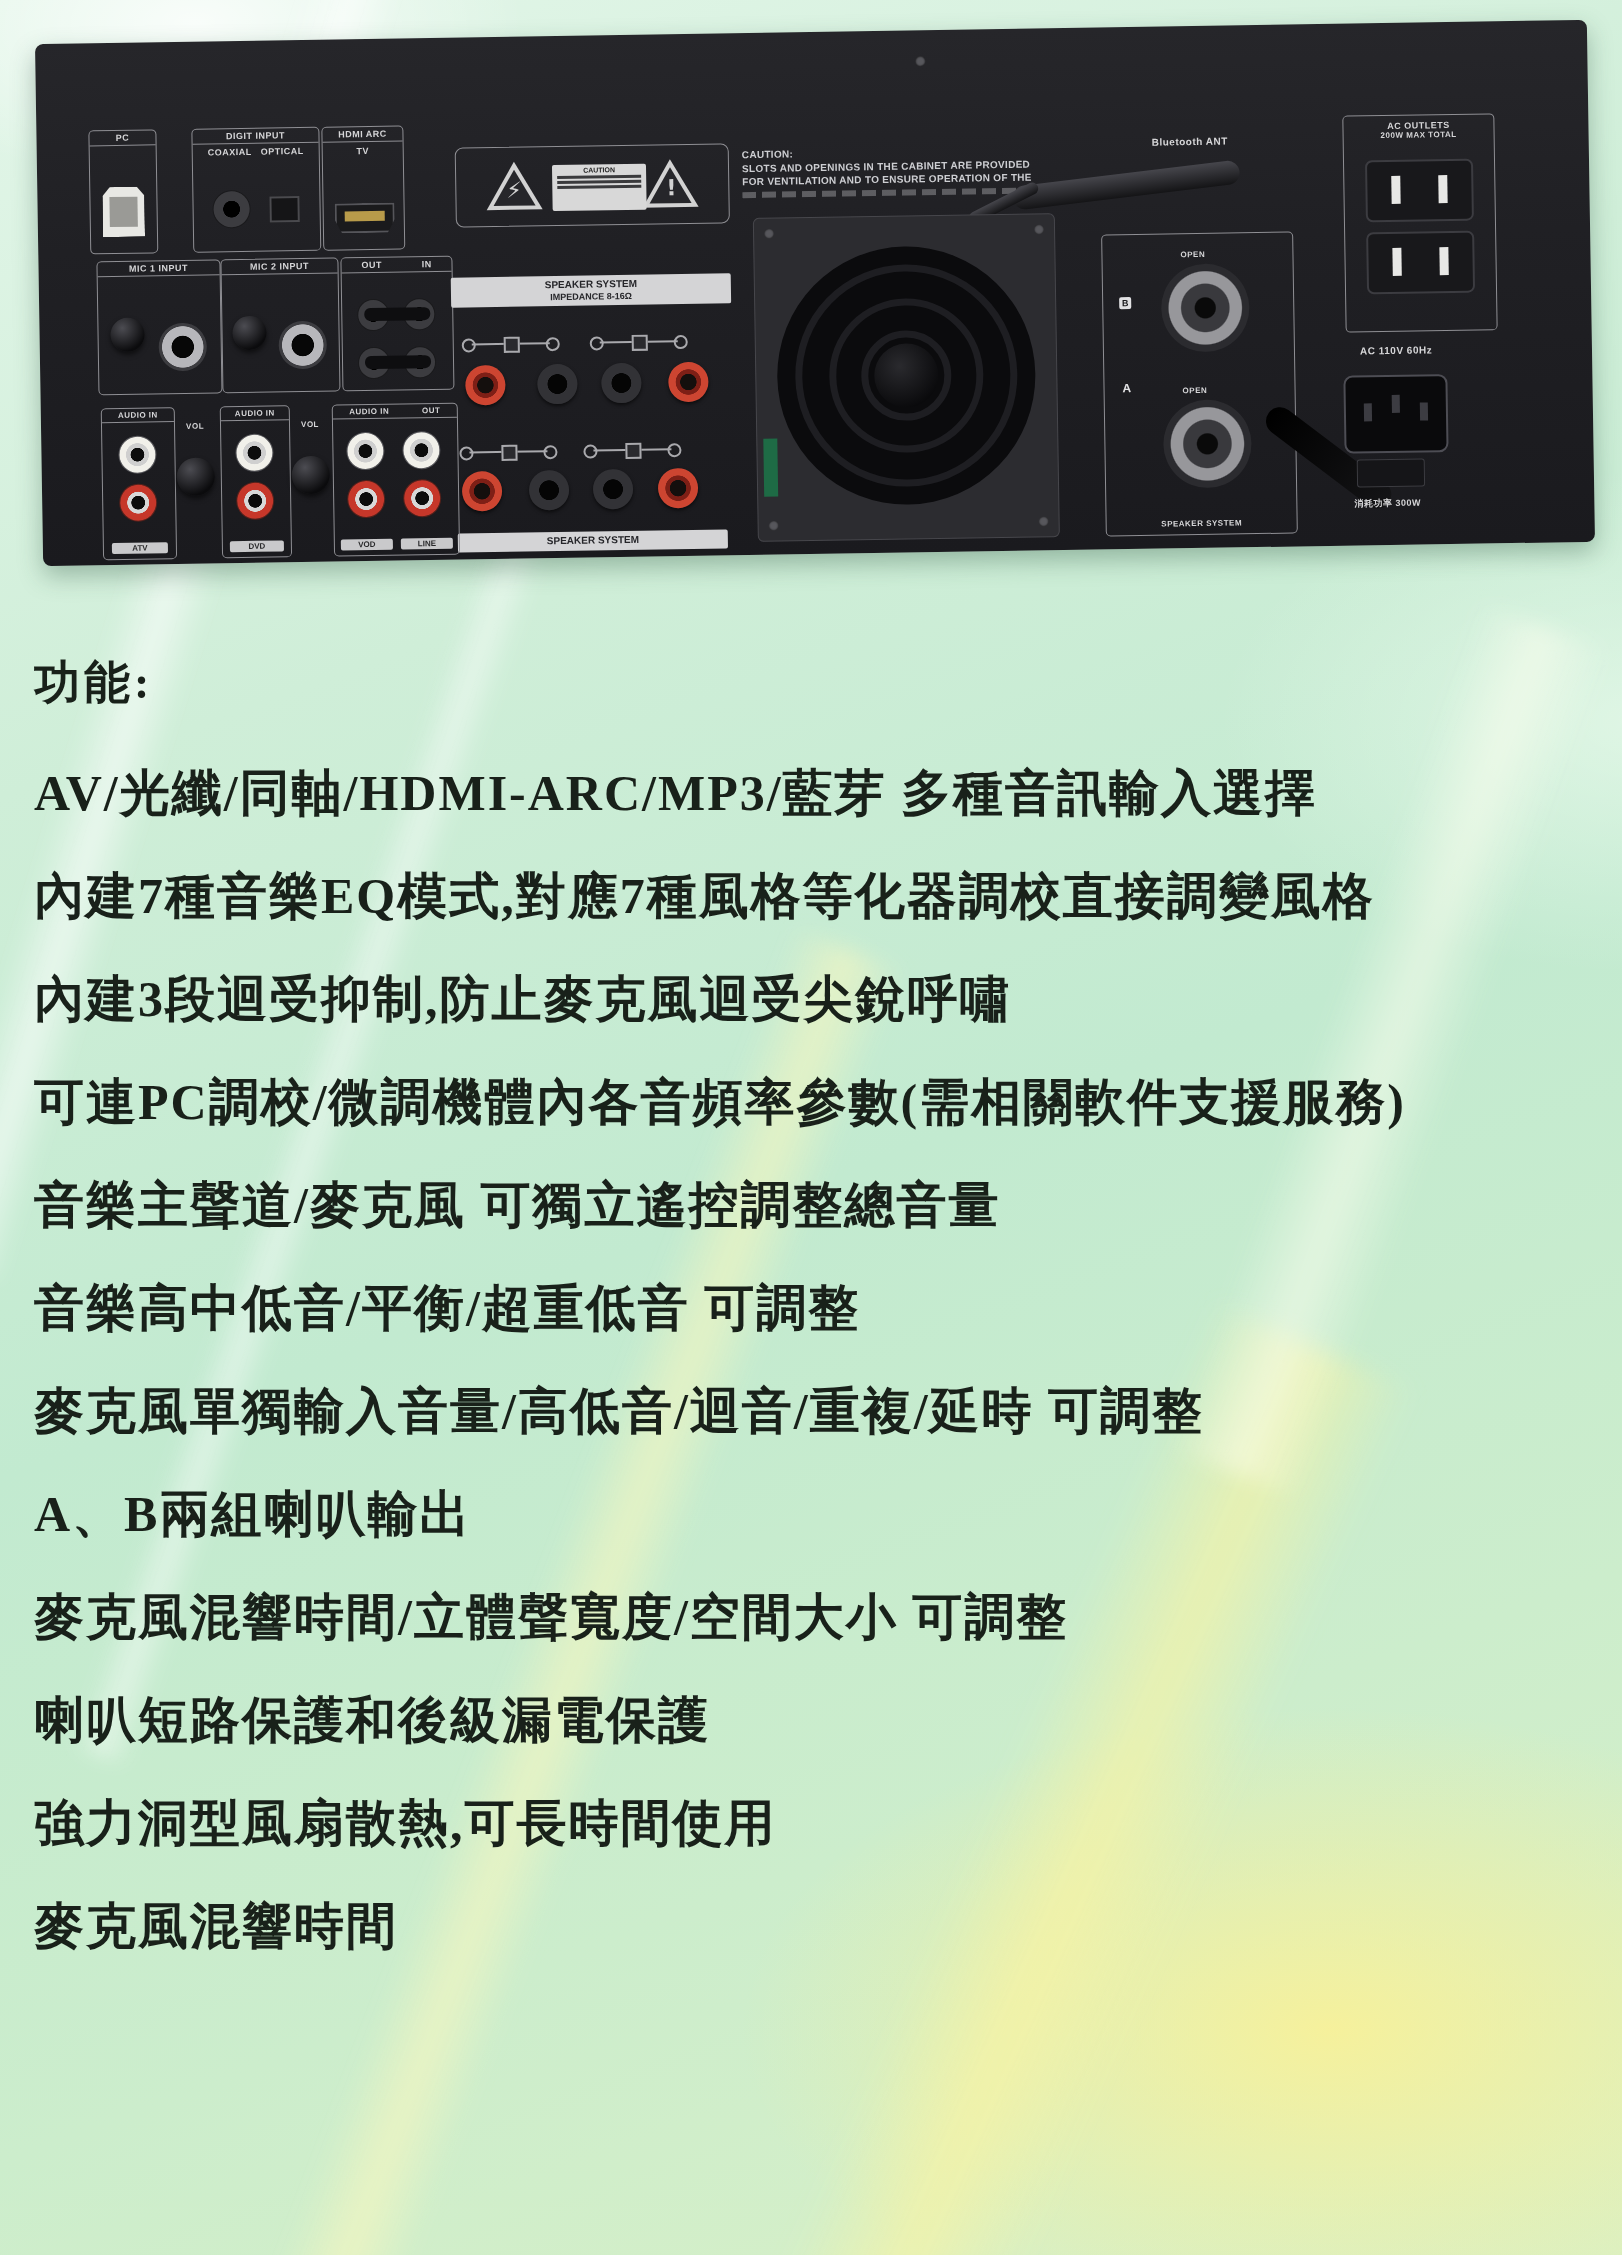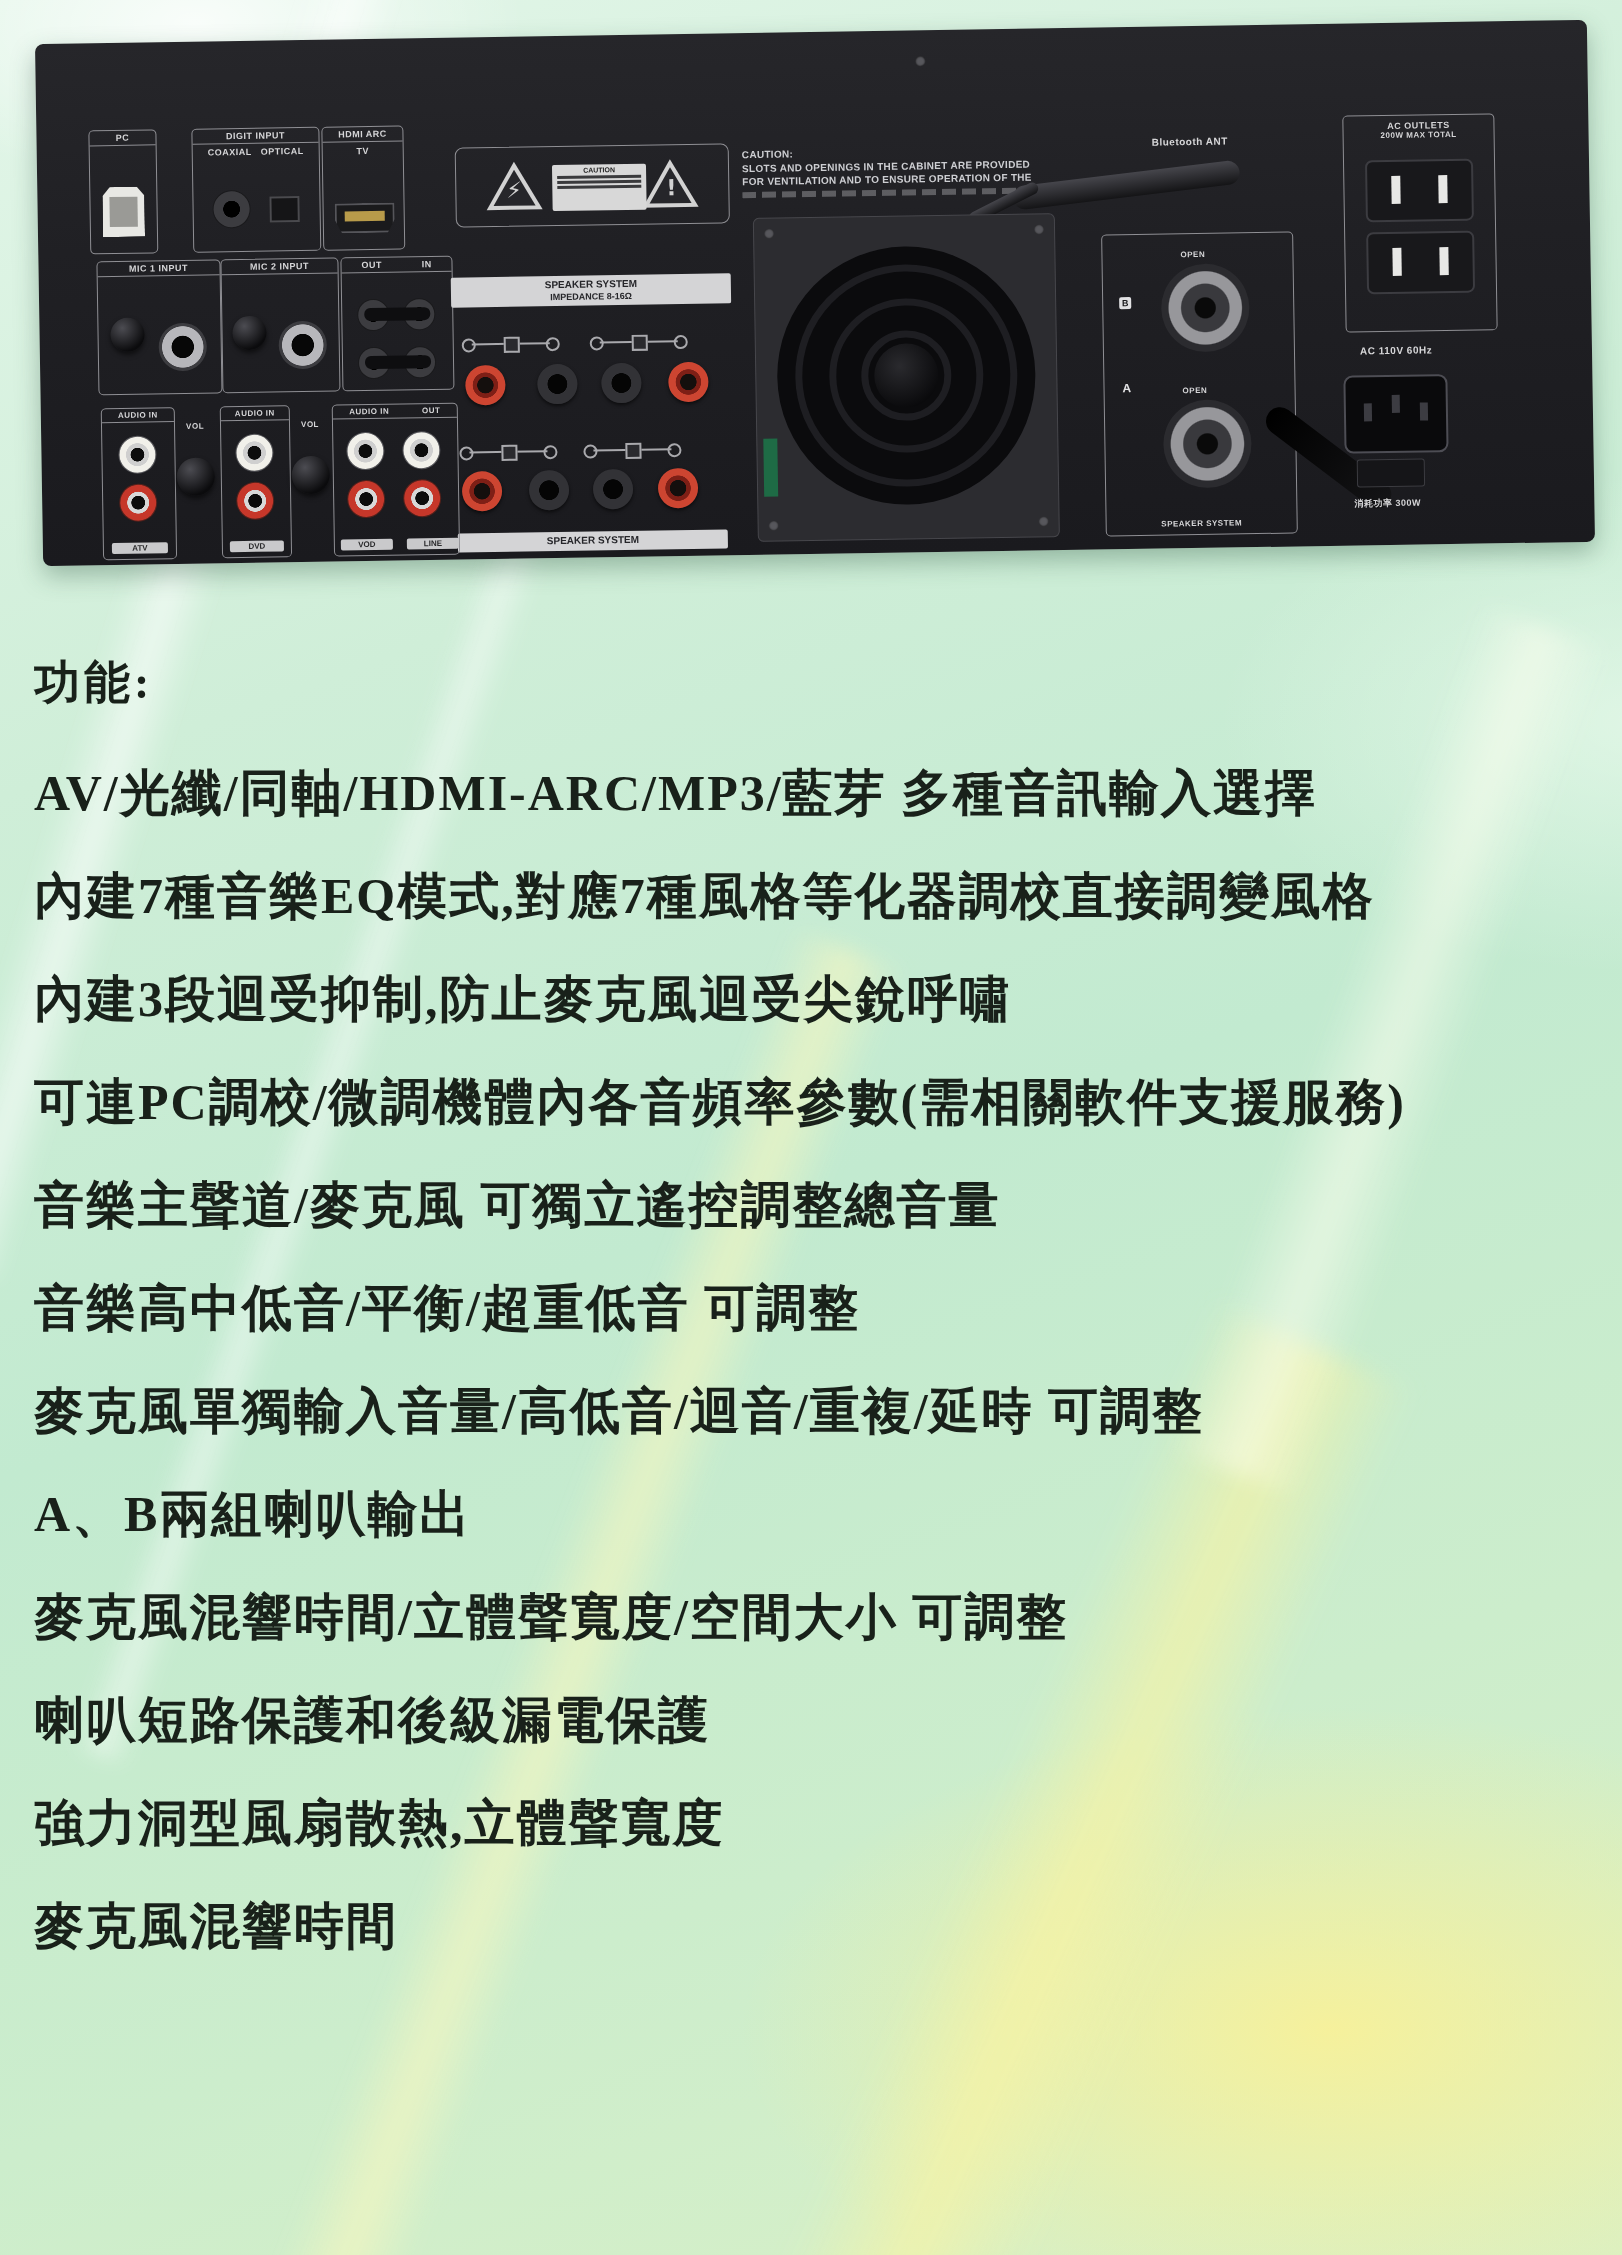--- a/index.html
+++ b/index.html
@@ -266,35 +266,35 @@
       <div class="grp" style="left:291px;top:365px;width:124px;height:150px;">
         <div class="lbl lblbox" style="display:flex;justify-content:space-around;font-size:8px;">
           <span>AUDIO IN</span>
           <span>OUT</span>
         </div>
         <span class="rca white" style="left:14px;top:28px;"></span>
         <span class="rca red" style="left:14px;top:76px;"></span>
         <span class="rca white" style="left:70px;top:28px;"></span>
         <span class="rca red" style="left:70px;top:76px;"></span>
         <div class="sub" style="left:6px;width:52px;">VOD</div>
-        <div class="sub" style="left:72px;width:52px;">LINE</div>
+        <div class="sub" style="left:66px;width:52px;">LINE</div>
       </div>
 
     </div>
   </figure>
 
   <section class="features">
     <h2>功能:</h2>
     <p>AV/光纖/同軸/HDMI-ARC/MP3/藍芽 多種音訊輸入選擇</p>
     <p>內建7種音樂EQ模式,對應7種風格等化器調校直接調變風格</p>
     <p>內建3段迴受抑制,防止麥克風迴受尖銳呼嘯</p>
     <p>可連PC調校/微調機體內各音頻率參數(需相關軟件支援服務)</p>
     <p>音樂主聲道/麥克風 可獨立遙控調整總音量</p>
     <p>音樂高中低音/平衡/超重低音 可調整</p>
     <p>麥克風單獨輸入音量/高低音/迴音/重複/延時 可調整</p>
     <p>A、B兩組喇叭輸出</p>
     <p>麥克風混響時間/立體聲寬度/空間大小 可調整</p>
     <p>喇叭短路保護和後級漏電保護</p>
-    <p>強力洞型風扇散熱,立體聲寬度</p>
+    <p>強力洞型風扇散熱,可長時間使用</p>
     <p>麥克風混響時間</p>
   </section>
 
 </div>
 
 </body></html>

